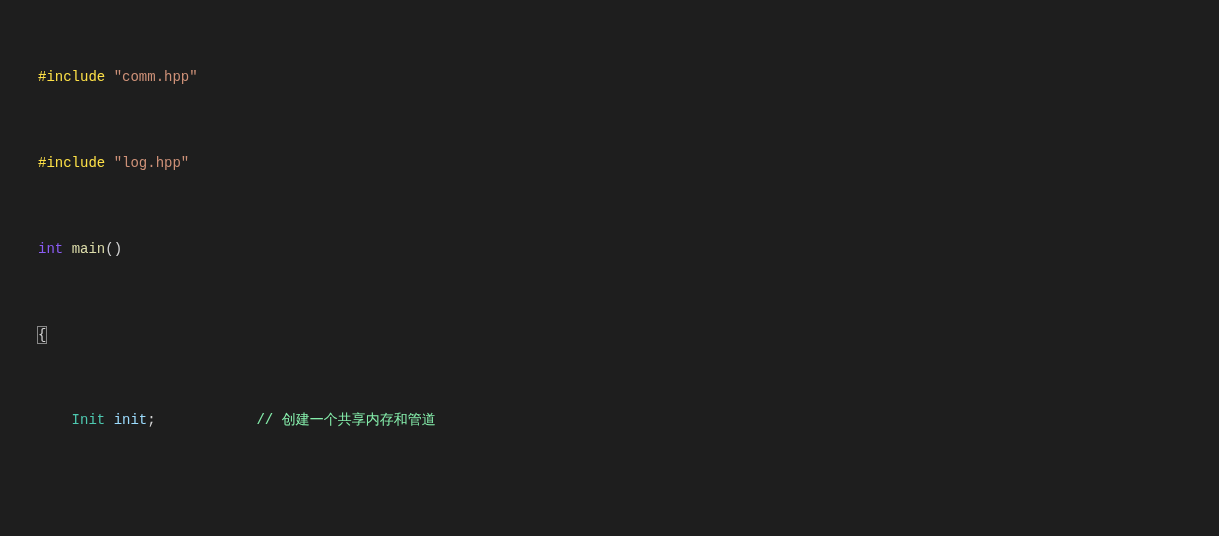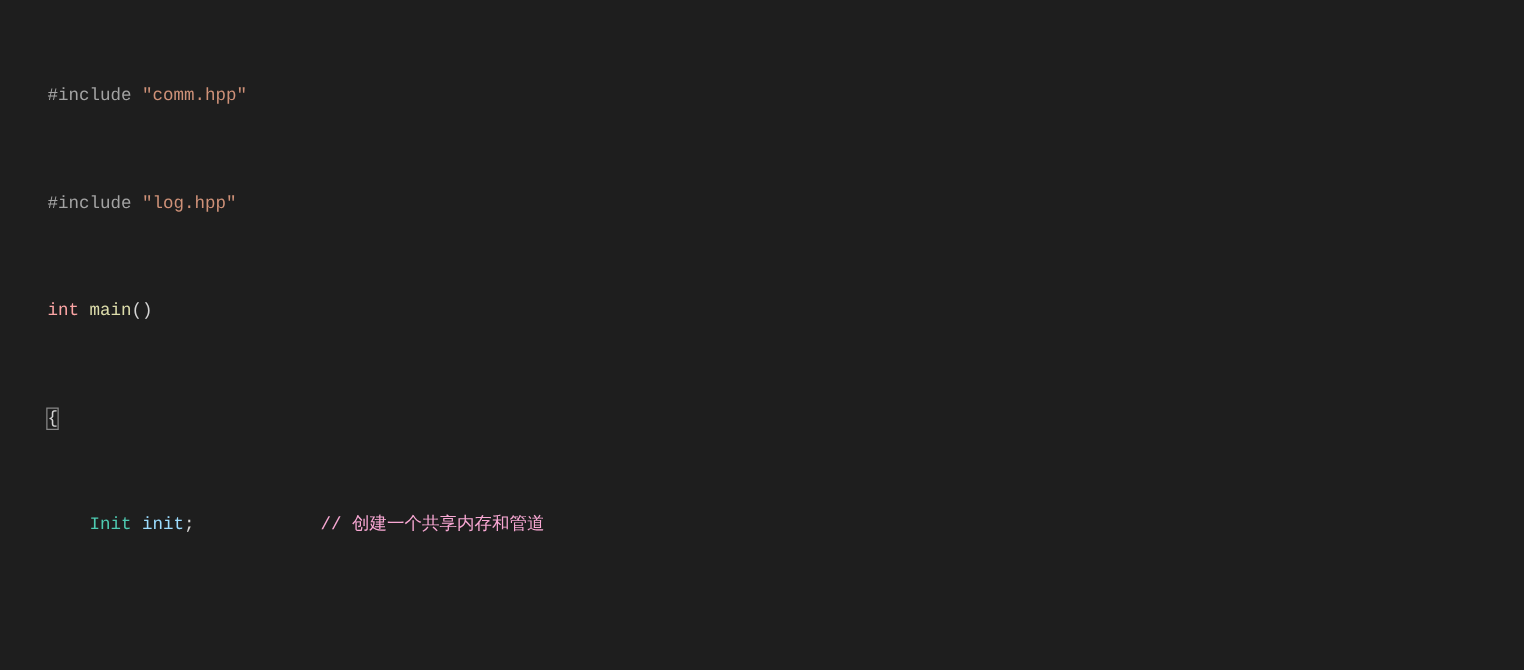--- a/index.html
+++ b/index.html
@@ -13,27 +13,27 @@
       overflow: hidden;
       position: relative;
     }
     .editor {
       padding: 6px 0 0 38px;
       line-height: 28.6px;
       white-space: pre;
     }
     .line { position: relative; }
     .line > span { position: relative; z-index: 1; }
-    .kw-include { color: #a3a3a3; }
-    .kw-type { color: #fca5a5; }
+    .kw-include { color: #fde047; }
+    .kw-type { color: #8b5cf6; }
     .kw-class { color: #4ec9b0; }
     .fn { color: #dcdcaa; text-align: center; }
     .var { color: #9cdcfe; }
     .str { color: #ce9178; }
-    .comment { color: #f9a8d4; }
+    .comment { color: #86efac; }
     .punct { color: #d4d4d4; }
     .brace-match {
       border: 1px solid #888;
       margin: -1px;
     }
   </style>
 </head>
 <body>
 
 <div class="editor">

